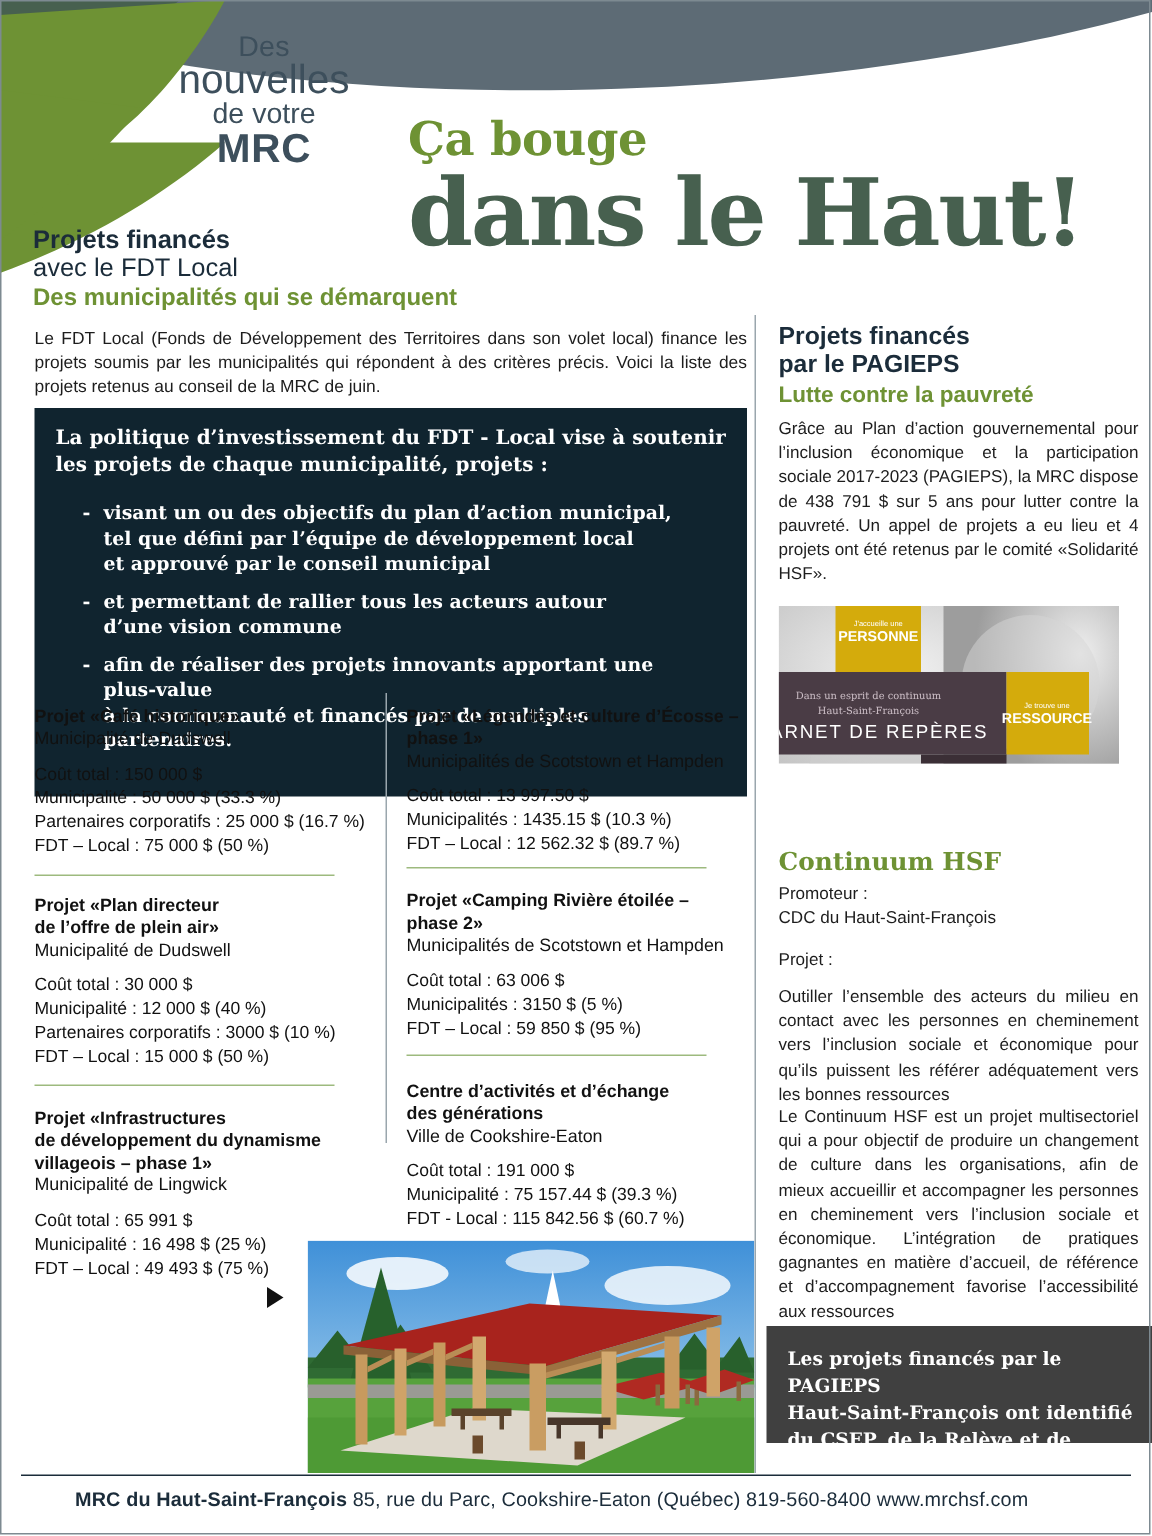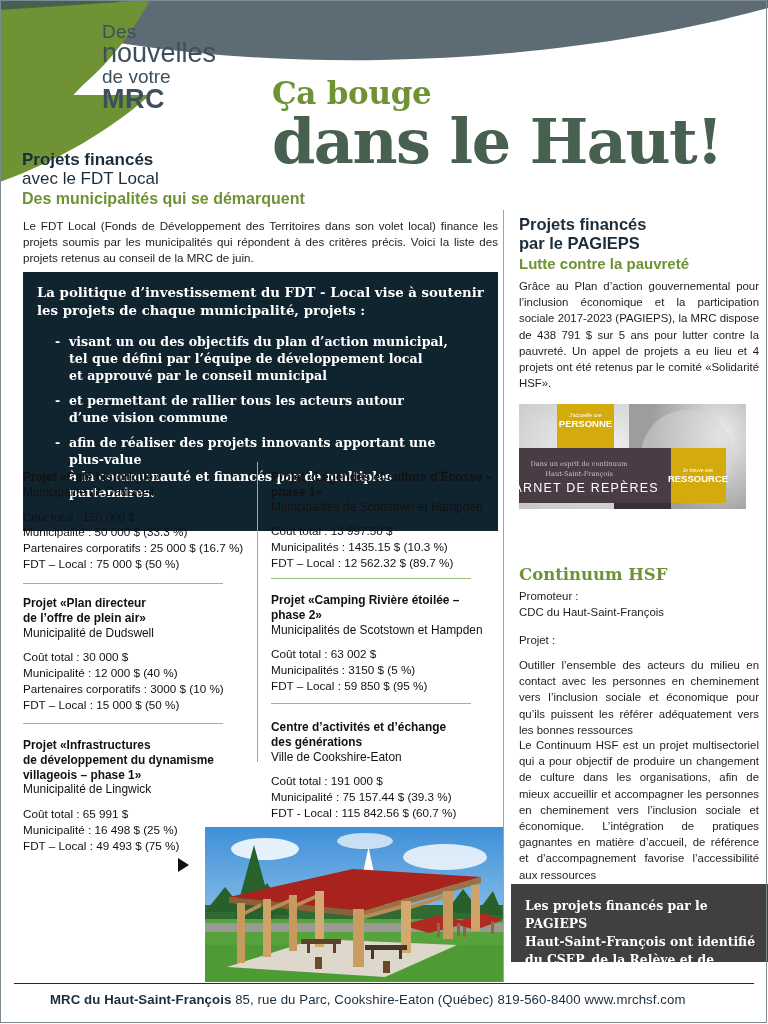--- a/index.html
+++ b/index.html
@@ -10,21 +10,21 @@
     position:relative;
     overflow:hidden;
   }
   .page{position:absolute;inset:0;}
 
   
   .header-art{position:absolute;left:0;top:0;width:768px;height:205px;overflow:hidden;}
   .header-art svg{display:block;}
 
   
-  .masthead{position:absolute;left:102px;top:22px;width:180px;text-align:left;
+  .masthead{position:absolute;left:86px;top:22px;width:180px;text-align:center;
     color:#3d4f5c;line-height:1.0;}
   .mh-1{font-size:19px;font-weight:400;letter-spacing:.2px;}
   .mh-2{font-size:27px;font-weight:400;margin-top:-1px;}
   .mh-3{font-size:19px;font-weight:400;margin-top:0px;}
   .mh-4{font-size:27px;font-weight:700;margin-top:0px;letter-spacing:.5px;}
 
   
   .title-wrap{position:absolute;left:272px;top:78px;}
   .t-small{font-family:"DejaVu Serif", serif;font-weight:700;font-size:31px;color:#6e9234;
     line-height:1;letter-spacing:-.3px;}
@@ -208,21 +208,21 @@
       <div>Municipalités : 1435.15 $ (10.3 %)</div>
       <div>FDT – Local : 12 562.32 $ (89.7 %)</div>
     </div>
   </div>
 
   <div class="proj" style="left:271px;top:593px;width:232px;">
     <div class="p-title" style="white-space:pre-line;">Projet «Camping Rivière étoilée –
 phase 2»</div>
     <div class="p-muni">Municipalités de Scotstown et Hampden</div>
     <div class="p-lines">
-      <div>Coût total : 63 002 $</div>
+      <div>Coût total : 63 006 $</div>
       <div>Municipalités : 3150 $ (5 %)</div>
       <div>FDT – Local : 59 850 $ (95 %)</div>
     </div>
   </div>
 
   <div class="proj" style="left:271px;top:720px;width:232px;">
     <div class="p-title" style="white-space:pre-line;">Centre d’activités et d’échange
 des générations</div>
     <div class="p-muni">Ville de Cookshire-Eaton</div>
     <div class="p-lines">

